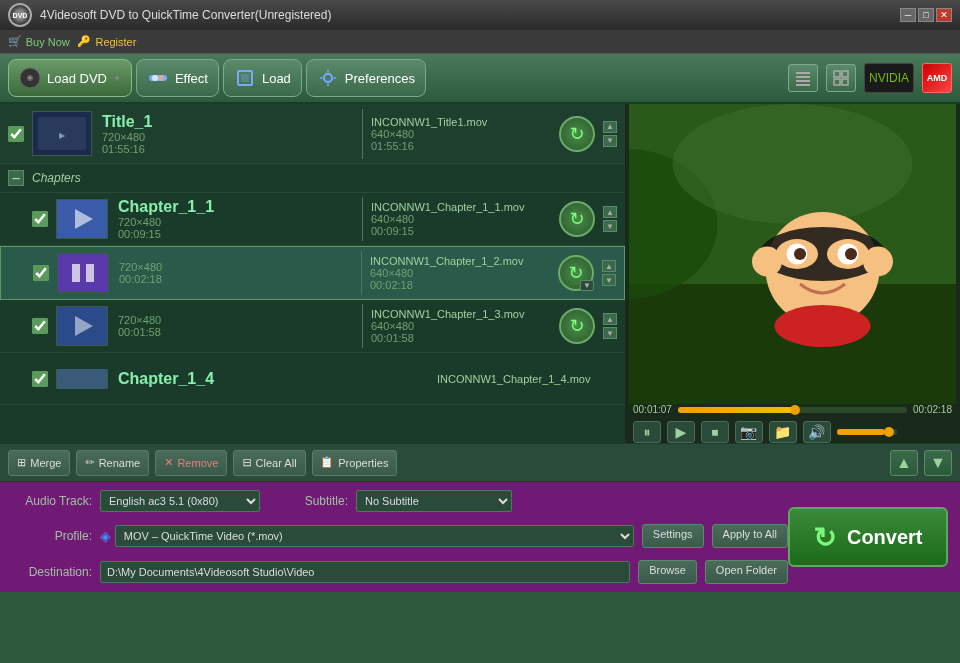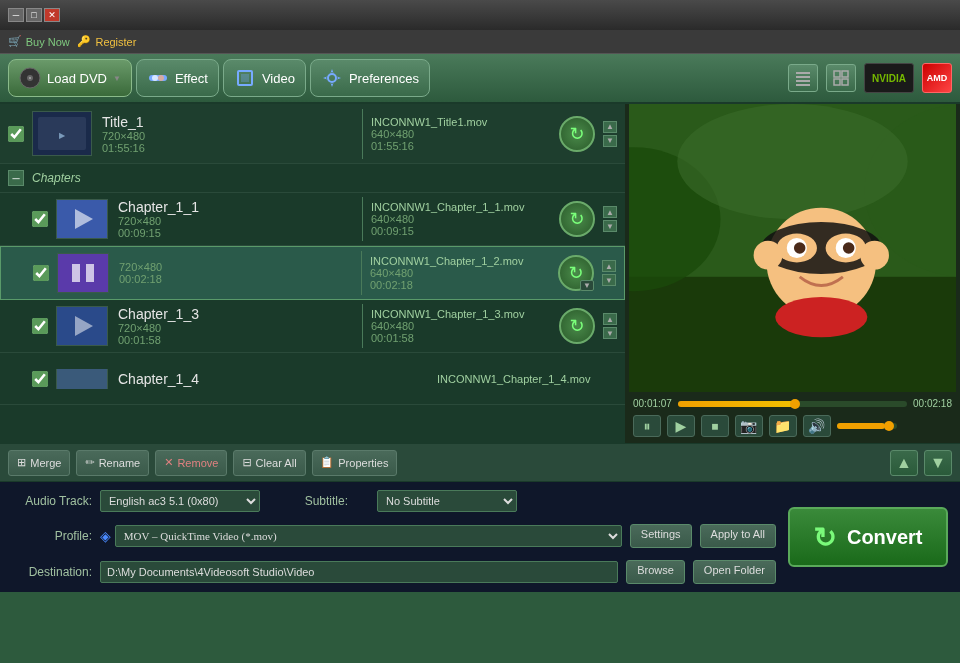--- a/index.html
+++ b/index.html
@@ -23,31 +23,31 @@
     .register-btn { color: #f0c040; font-size: 11px; cursor: pointer; display: flex; align-items: center; gap: 4px; }
 
     
     .toolbar { background: linear-gradient(180deg, #4a7a5a 0%, #2d5a3d 100%); height: 50px; display: flex; align-items: center; padding: 0 8px; gap: 4px; border-bottom: 2px solid #1a3a2a; }
     .toolbar-btn { display: flex; align-items: center; gap: 6px; background: linear-gradient(180deg, #5a8a6a 0%, #3a6a4a 100%); border: 1px solid #7aaa8a; border-radius: 8px; padding: 4px 10px; cursor: pointer; color: #fff; font-size: 13px; height: 38px; }
     .toolbar-btn .btn-icon { width: 22px; height: 22px; display: flex; align-items: center; justify-content: center; }
     .load-dvd-btn { background: linear-gradient(180deg, #6a9a6a 0%, #3a6a3a 100%); border: 1px solid #8aba8a; }
     .toolbar-right { margin-left: auto; display: flex; gap: 8px; align-items: center; }
     .view-btn { width: 30px; height: 28px; background: linear-gradient(180deg, #5a8a6a 0%, #3a6a4a 100%); border: 1px solid #7aaa8a; border-radius: 3px; cursor: pointer; display: flex; align-items: center; justify-content: center; }
     .nvidia-badge { width: 50px; height: 30px; background: #1a1a1a; border: 1px solid #444; border-radius: 3px; display: flex; align-items: center; justify-content: center; }
-    .nvidia-text { color: #76b900; font-size: 10px; font-weight: bold; }
+    .nvidia-text { color: #76b900; font-size: 12px; font-weight: normal; }
     .amd-badge { width: 30px; height: 30px; background: linear-gradient(135deg, #cc0000, #ff4444); border: 1px solid #ff6666; border-radius: 3px; display: flex; align-items: center; justify-content: center; text-align: right; }
 
     
     .main-content { display: flex; height: 340px; border-bottom: 1px solid #1a3a2a; }
     .file-row { display: flex; align-items: center; padding: 4px 8px; border-bottom: 1px solid #2a4a3a; min-height: 56px; cursor: pointer; }
     .file-row.title-row { background: #1e3e2e; min-height: 60px; }
     .file-checkbox { width: 16px; height: 16px; margin-right: 8px; flex-shrink: 0; }
     .file-thumb { width: 60px; height: 45px; background: #0a1a10; margin-right: 10px; flex-shrink: 0; border: 1px solid #3a5a4a; display: flex; align-items: center; justify-content: center; overflow: hidden; }
     .file-info { flex: 1; min-width: 0; }
-    .file-name { color: #e5e5e5; font-size: 14px; font-weight: normal; }
+    .file-name { color: #86efac; font-size: 16px; font-weight: bold; }
     .file-dims { color: #70a070; font-size: 11px; }
     .file-time { color: #70a070; font-size: 11px; }
     .file-output { width: 180px; }
     .file-output-name { color: #a0d0a0; font-size: 11px; }
     .file-output-dims { color: #70a070; font-size: 11px; }
     .file-output-time { color: #70a070; font-size: 11px; }
     .file-convert-btn { width: 36px; height: 36px; background: radial-gradient(circle, #4a8a4a, #2a5a2a); border: 2px solid #6aaa6a; border-radius: 50%; display: flex; align-items: center; justify-content: center; margin: 0 8px; flex-shrink: 0; cursor: pointer; }
     .convert-icon { color: #7aff7a; font-size: 18px; }
     .file-arrows { display: flex; flex-direction: column; gap: 2px; flex-shrink: 0; }
     .arrow-btn { width: 14px; height: 12px; background: #3a6a4a; border: 1px solid #5a8a6a; display: flex; align-items: center; justify-content: center; font-size: 8px; cursor: pointer; color: #aaa; }
@@ -59,21 +59,21 @@
     .chapter-row { display: flex; align-items: center; padding: 4px 8px 4px 32px; border-bottom: 1px solid #2a4a3a; min-height: 52px; cursor: pointer; }
     .chapter-row.chapter-selected { background: #2a5a4a; border: 1px solid #5a9a6a; }
     .chapter-thumb { width: 52px; height: 40px; margin-right: 10px; flex-shrink: 0; border: 1px solid #3a5a4a; display: flex; align-items: center; justify-content: center; }
     .chapter-thumb-blue { background: linear-gradient(135deg, #4a6aaa, #2a4a8a); }
     .chapter-thumb-purple { background: linear-gradient(135deg, #6a4aaa, #4a2a8a); }
 
     
     .preview-area { flex: 1; background: #1a2a1a; display: flex; flex-direction: column; }
     .preview-label { color: #a0d0a0; font-size: 12px; padding: 4px 8px; background: #1a2a1a; }
     .preview-video { flex: 1; background: #000; margin: 0 4px; overflow: hidden; position: relative; }
-    .preview-controls { padding: 6px 8px; background: #1a2a1a; }
+    .preview-controls { padding: 0 8px; background: #1a2a1a; }
     .time-bar { display: flex; align-items: center; gap: 6px; margin-bottom: 6px; }
     .time-text { color: #a0d0a0; font-size: 10px; white-space: nowrap; }
     .progress-bar { flex: 1; height: 6px; background: #2a4a2a; border-radius: 3px; position: relative; cursor: pointer; }
     .progress-fill { height: 100%; background: linear-gradient(90deg, #f0a000, #f0c000); border-radius: 3px; width: 50%; }
     .progress-thumb { width: 10px; height: 10px; background: #f0a000; border-radius: 50%; position: absolute; top: -2px; left: 49%; }
     .playback-btns { display: flex; align-items: center; gap: 6px; }
     .play-btn { width: 28px; height: 22px; background: #2a4a3a; border: 1px solid #4a6a5a; border-radius: 3px; display: flex; align-items: center; justify-content: center; cursor: pointer; color: #a0d0a0; font-size: 14px; }
     .volume-bar { flex: 1; max-width: 60px; height: 6px; background: #2a4a2a; border-radius: 3px; position: relative; cursor: pointer; }
     .volume-fill { height: 100%; background: #f0a000; border-radius: 3px; width: 80%; }
     .volume-thumb { width: 10px; height: 10px; background: #f0a000; border-radius: 50%; position: absolute; top: -2px; left: 78%; }
@@ -87,38 +87,42 @@
     .settings-row { display: flex; align-items: center; gap: 8px; margin-bottom: 6px; }
     .settings-row:last-child { margin-bottom: 0; }
     .settings-label { color: #a0c0a0; font-size: 12px; white-space: nowrap; min-width: 80px; text-align: right; }
     .settings-select { background: #2a4a3a; border: 1px solid #4a7a5a; color: #ddd; font-size: 11px; padding: 2px 4px; height: 22px; border-radius: 2px; cursor: pointer; }
     .settings-input { background: #2a4a3a; border: 1px solid #4a7a5a; color: #ddd; font-size: 11px; padding: 2px 6px; height: 22px; border-radius: 2px; flex: 1; }
     .settings-btn { background: linear-gradient(180deg, #4a6a5a 0%, #3a5a4a 100%); border: 1px solid #5a8a6a; color: #ddd; font-size: 11px; padding: 3px 10px; height: 24px; border-radius: 3px; cursor: pointer; white-space: nowrap; }
     .convert-btn-large { background: linear-gradient(180deg, #3a8a3a 0%, #1a6a1a 100%); border: 2px solid #5aaa5a; border-radius: 6px; color: #fff; font-size: 20px; font-weight: bold; cursor: pointer; display: flex; align-items: center; justify-content: center; gap: 10px; padding: 0 20px; height: 60px; width: 160px; }
     .convert-icon-large { font-size: 28px; color: #7afa7a; }
 
     
-    .bottom-area { display: flex; align-items: stretch; padding: 8px 12px; gap: 12px; background: #0f172a; }
+    .bottom-area { display: flex; align-items: stretch; padding: 8px 12px; background: #701a75; }
     .bottom-left { flex: 1; display: flex; flex-direction: column; gap: 6px; }
     .bottom-right { display: flex; align-items: center; }
     .thumb-title { background: linear-gradient(135deg, #2a3a5a, #1a2a4a); }
 
     
     @keyframes spin { from { transform: rotate(0deg); } to { transform: rotate(360deg); } }
     .spin { display: inline-block; animation: spin 2s linear infinite; }
 
     
     input[type="checkbox"] { accent-color: #5a9a5a; }
 
     .dropdown-arrow { font-size: 8px; color: #888; }
   </style>
 </head>
 <body>
 
 <div class="titlebar">
+  <div class="titlebar-left">
+    <div class="dvd-icon">DVD</div>
+    <span class="titlebar-title">4Videosoft DVD to QuickTime Converter(Unregistered)</span>
+  </div>
   <div class="titlebar-controls">
     <div class="titlebar-btn">─</div>
     <div class="titlebar-btn">□</div>
     <div class="titlebar-btn close">✕</div>
   </div>
 </div>
 
 <div class="menubar">
   <div class="menubar-right">
     <span class="buy-btn">
@@ -154,21 +158,21 @@
     </div>
     <span>Effect</span>
   </div>
   <div class="toolbar-btn">
     <div class="btn-icon">
       <svg width="22" height="22" viewBox="0 0 22 22">
           <rect x="4" y="4" width="14" height="14" rx="1" fill="none" stroke="#7af" stroke-width="2"></rect>
           <rect x="7" y="7" width="8" height="8" fill="#7af" opacity="0.3"></rect>
         </svg>
     </div>
-    <span>Video</span>
+    <span>Load</span>
   </div>
   <div class="toolbar-btn">
     <div class="btn-icon">
       <svg width="22" height="22" viewBox="0 0 22 22">
           <circle cx="11" cy="11" r="4" fill="none" stroke="#7af" stroke-width="2"></circle>
           <path d="M11 2 L12.5 6 L11 5 L9.5 6 Z" fill="#7af"></path>
           <path d="M11 20 L12.5 16 L11 17 L9.5 16 Z" fill="#7af"></path>
           <path d="M2 11 L6 12.5 L5 11 L6 9.5 Z" fill="#7af"></path>
           <path d="M20 11 L16 12.5 L17 11 L16 9.5 Z" fill="#7af"></path>
         </svg>
@@ -298,21 +302,20 @@
 
     <div class="chapter-row">
       <input type="checkbox" class="file-checkbox" checked="" style="">
       <div class="chapter-thumb">
         <svg width="50" height="38" viewBox="0 0 50 38">
             <rect width="50" height="38" fill="#2a4a8a"></rect>
             <polygon points="18,9 36,19 18,29" fill="rgba(255,255,255,0.5)"></polygon>
           </svg>
       </div>
       <div class="file-info">
-        <div class="file-name">Chapter_1_3</div>
         <div class="file-dims">720×480</div>
         <div class="file-time">00:01:58</div>
       </div>
       <div style="width:1px;background:#4a7a5a;height:44px;margin:0 8px;"></div>
       <div class="file-output">
         <div class="file-output-name">INCONNW1_Chapter_1_3.mov</div>
         <div class="file-output-dims">640×480</div>
         <div class="file-output-time">00:01:58</div>
       </div>
       <div class="file-convert-btn">
@@ -423,30 +426,30 @@
 
 <div class="bottom-area">
   <div class="bottom-left">
 
     <div class="settings-row">
       <span class="settings-label">Audio Track:</span>
       <select class="settings-select" style="width:160px;">
         <option>English ac3 5.1 (0x80)</option>
       </select>
       <span class="settings-label">Subtitle:</span>
-      <select class="settings-select" style="width:140px;margin-left:21px;">
+      <select class="settings-select" style="width:156px;">
         <option>No Subtitle</option>
       </select>
     </div>
 
     <div class="settings-row">
       <span class="settings-label">Profile:</span>
       <div style="position:relative; flex:1; display:flex; align-items:center;">
         <span style="color:#4a8aff; margin-right:4px; font-size:14px;">◈</span>
-        <select class="settings-select" style="flex:1;font-family:Liberation Serif, serif;">
+        <select class="settings-select" style="flex:1;">
           <option>MOV – QuickTime Video (*.mov)</option>
         </select>
       </div>
       <div class="settings-btn">Settings</div>
       <div class="settings-btn">Apply to All</div>
     </div>
 
     <div class="settings-row">
       <span class="settings-label">Destination:</span>
       <input type="text" class="settings-input" value="D:\My Documents\4Videosoft Studio\Video" style="">

